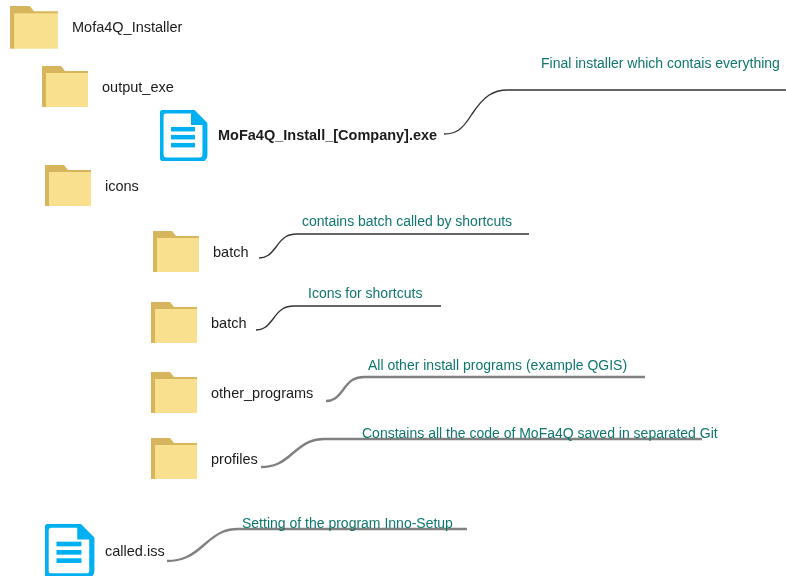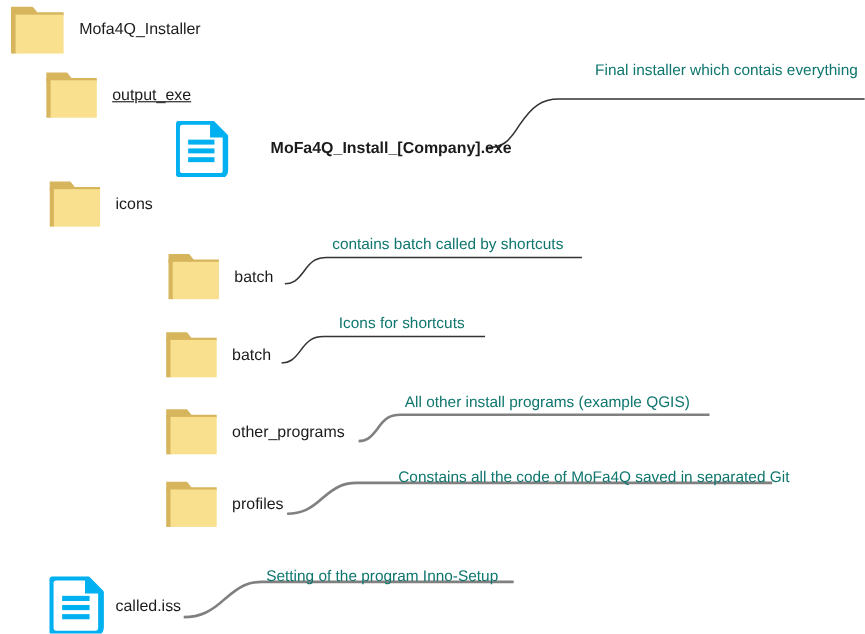--- a/index.html
+++ b/index.html
@@ -71,29 +71,29 @@
 
   <div id="nodes-layer">
       <div class="node" style="left: 0px; top: 5px;">
         <span class="icon-wrap"><svg width="52" height="44.72" viewBox="0 0 50 43" xmlns="http://www.w3.org/2000/svg">
             <path d="M0 1 H19 L23 6 H46 V9 H0 Z" fill="#d6b55c"></path>
             <rect x="0" y="6" width="5" height="36" fill="#d6b55c"></rect>
             <rect x="4" y="8" width="42" height="34" fill="#f8e08f"></rect>
           </svg></span>
         <span class="node-label">Mofa4Q_Installer</span>
       </div>
-      <div class="node" style="left: 32px; top: 65px; text-decoration: underline;">
+      <div class="node" style="left: 32px; top: 65px;">
         <span class="icon-wrap"><svg width="50" height="43" viewBox="0 0 50 43" xmlns="http://www.w3.org/2000/svg">
             <path d="M0 1 H19 L23 6 H46 V9 H0 Z" fill="#d6b55c"></path>
             <rect x="0" y="6" width="5" height="36" fill="#d6b55c"></rect>
             <rect x="4" y="8" width="42" height="34" fill="#f8e08f"></rect>
           </svg></span>
         <span class="node-label">output_exe</span>
       </div>
-      <div class="node" style="left: 150px; top: 110px; gap: 28px;">
+      <div class="node" style="left: 150px; top: 110px;">
         <span class="icon-wrap"><svg width="48" height="50.88" viewBox="0 0 48 51" xmlns="http://www.w3.org/2000/svg">
             <path d="M6 1 H32 L45 14 V45 A5 5 0 0 1 40 50 H6 A5 5 0 0 1 1 45 V6 A5 5 0 0 1 6 1 Z" fill="#ffffff" stroke="#00b0f0" stroke-width="5" stroke-linejoin="round"></path>
             <path d="M31 2 V15 H44 Z" fill="#00b0f0"></path>
             <rect x="11" y="17" width="24" height="4.5" fill="#00b0f0"></rect>
             <rect x="11" y="25" width="24" height="4.5" fill="#00b0f0"></rect>
             <rect x="11" y="33" width="24" height="4.5" fill="#00b0f0"></rect>
           </svg></span>
         <span class="node-label bold">MoFa4Q_Install_[Company].exe</span>
       </div>
       <div class="node" style="left: 35px; top: 164px;">

